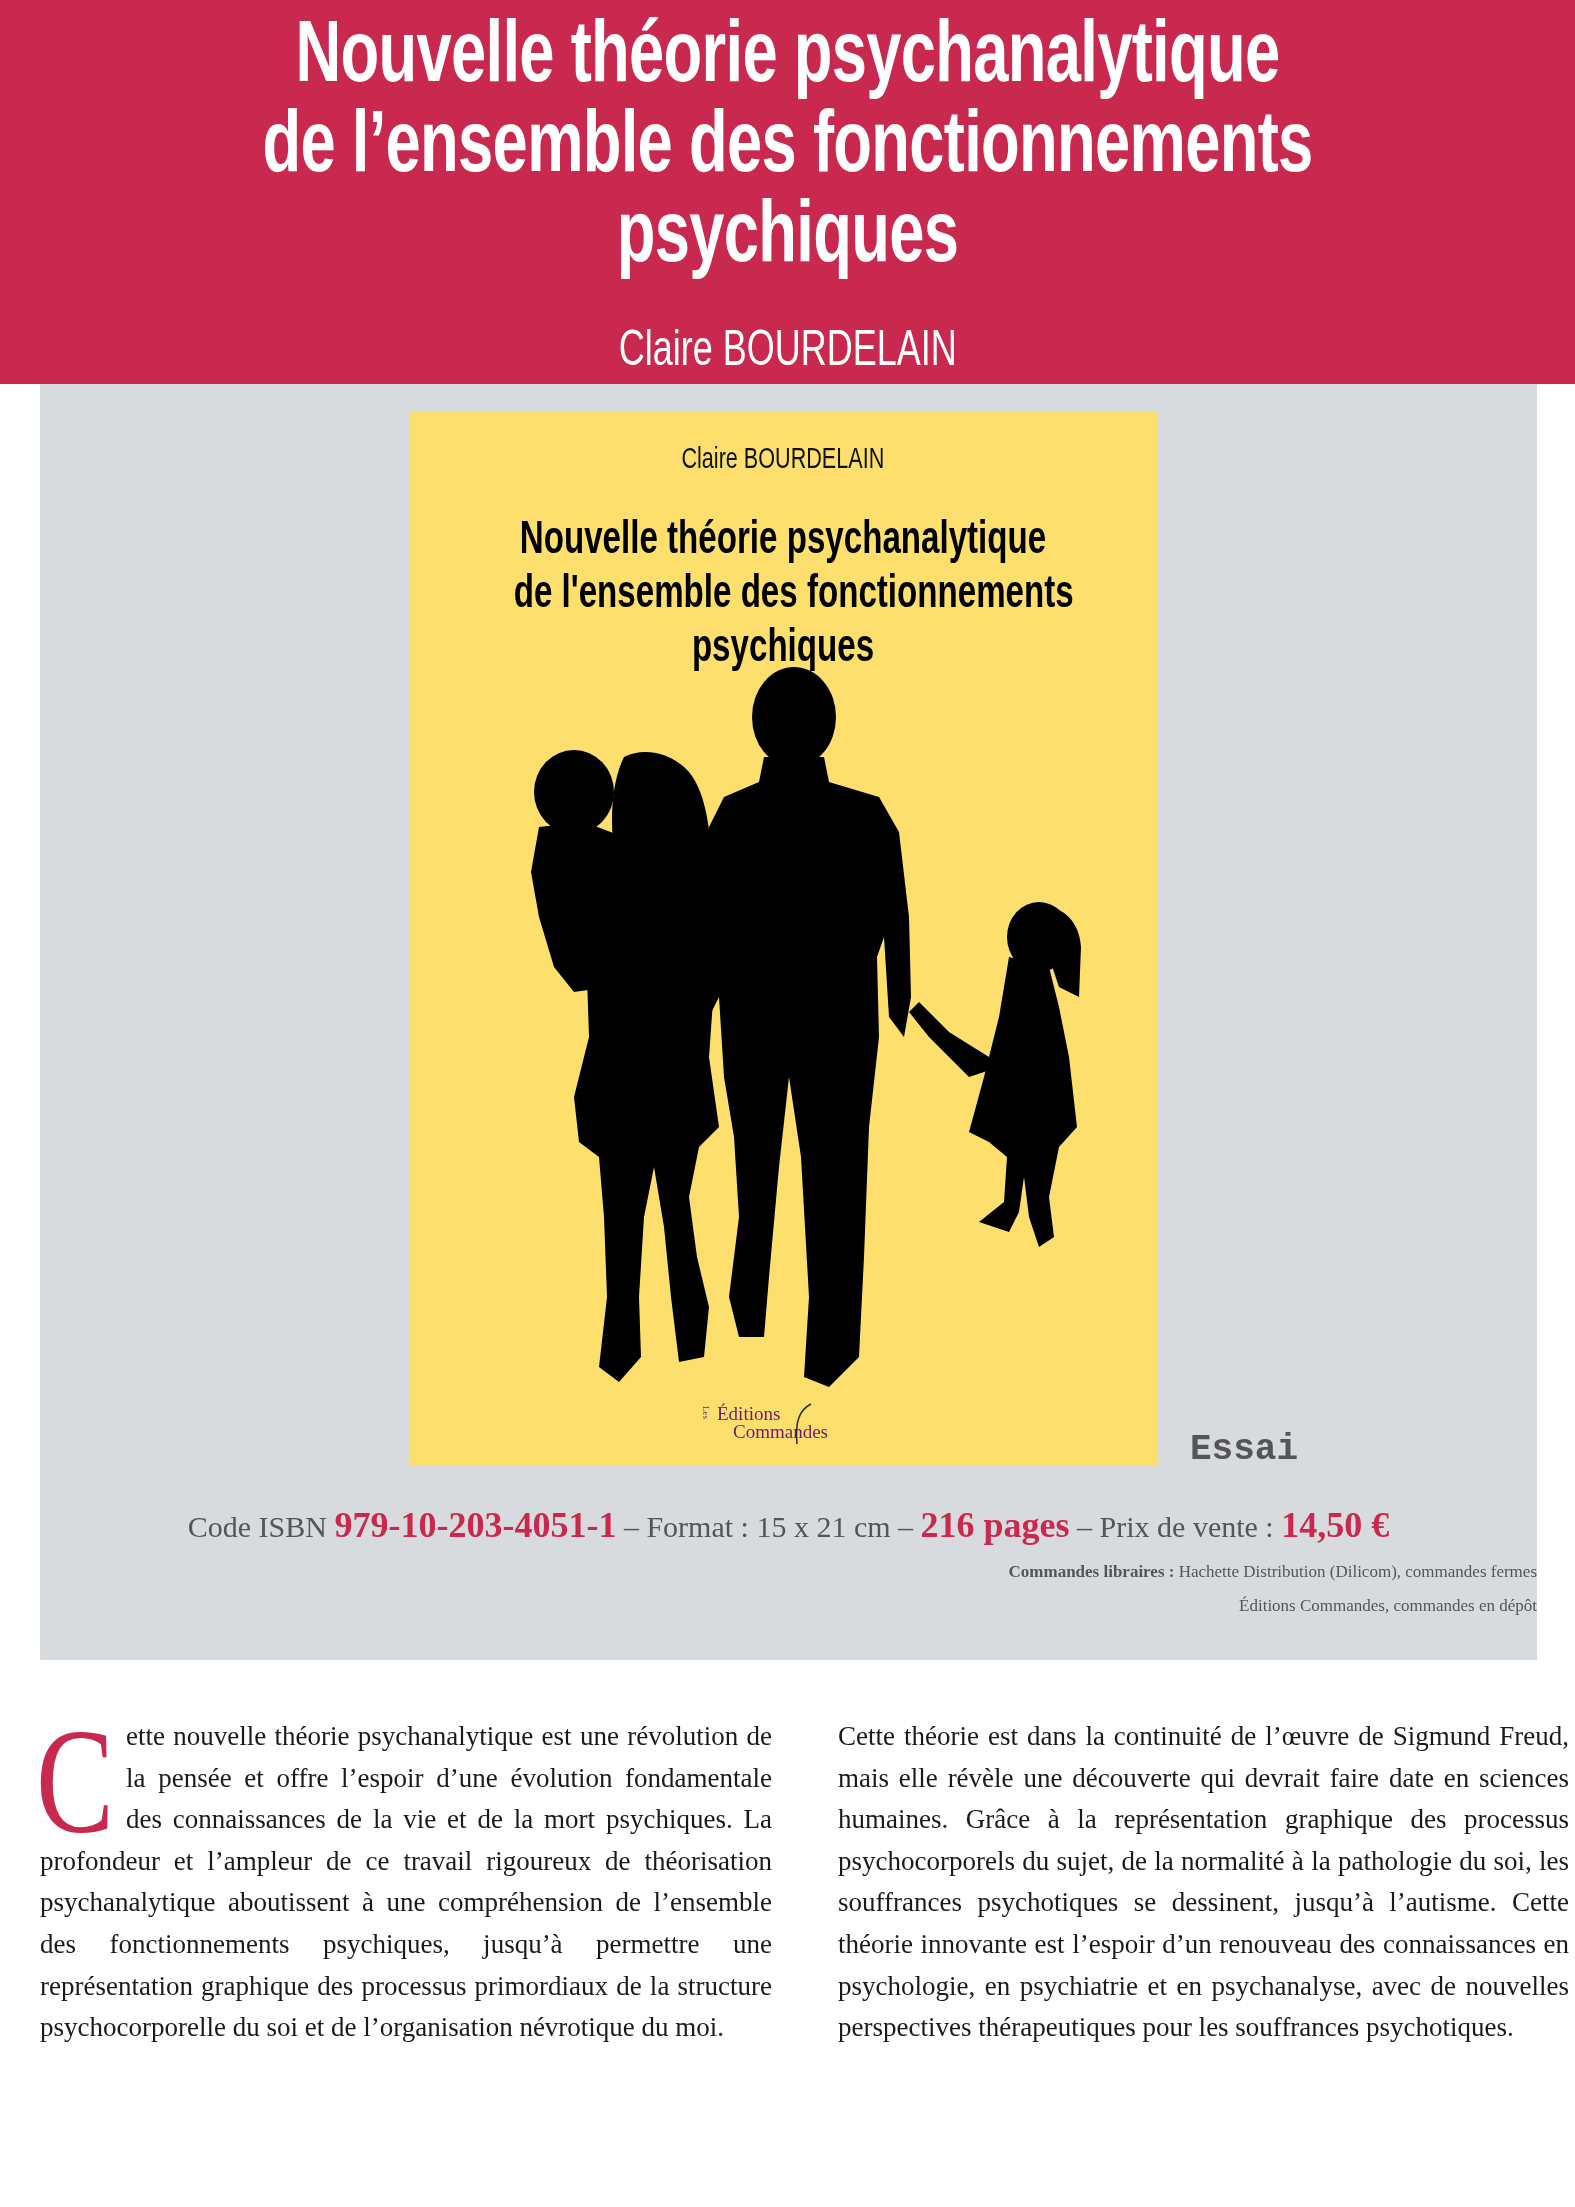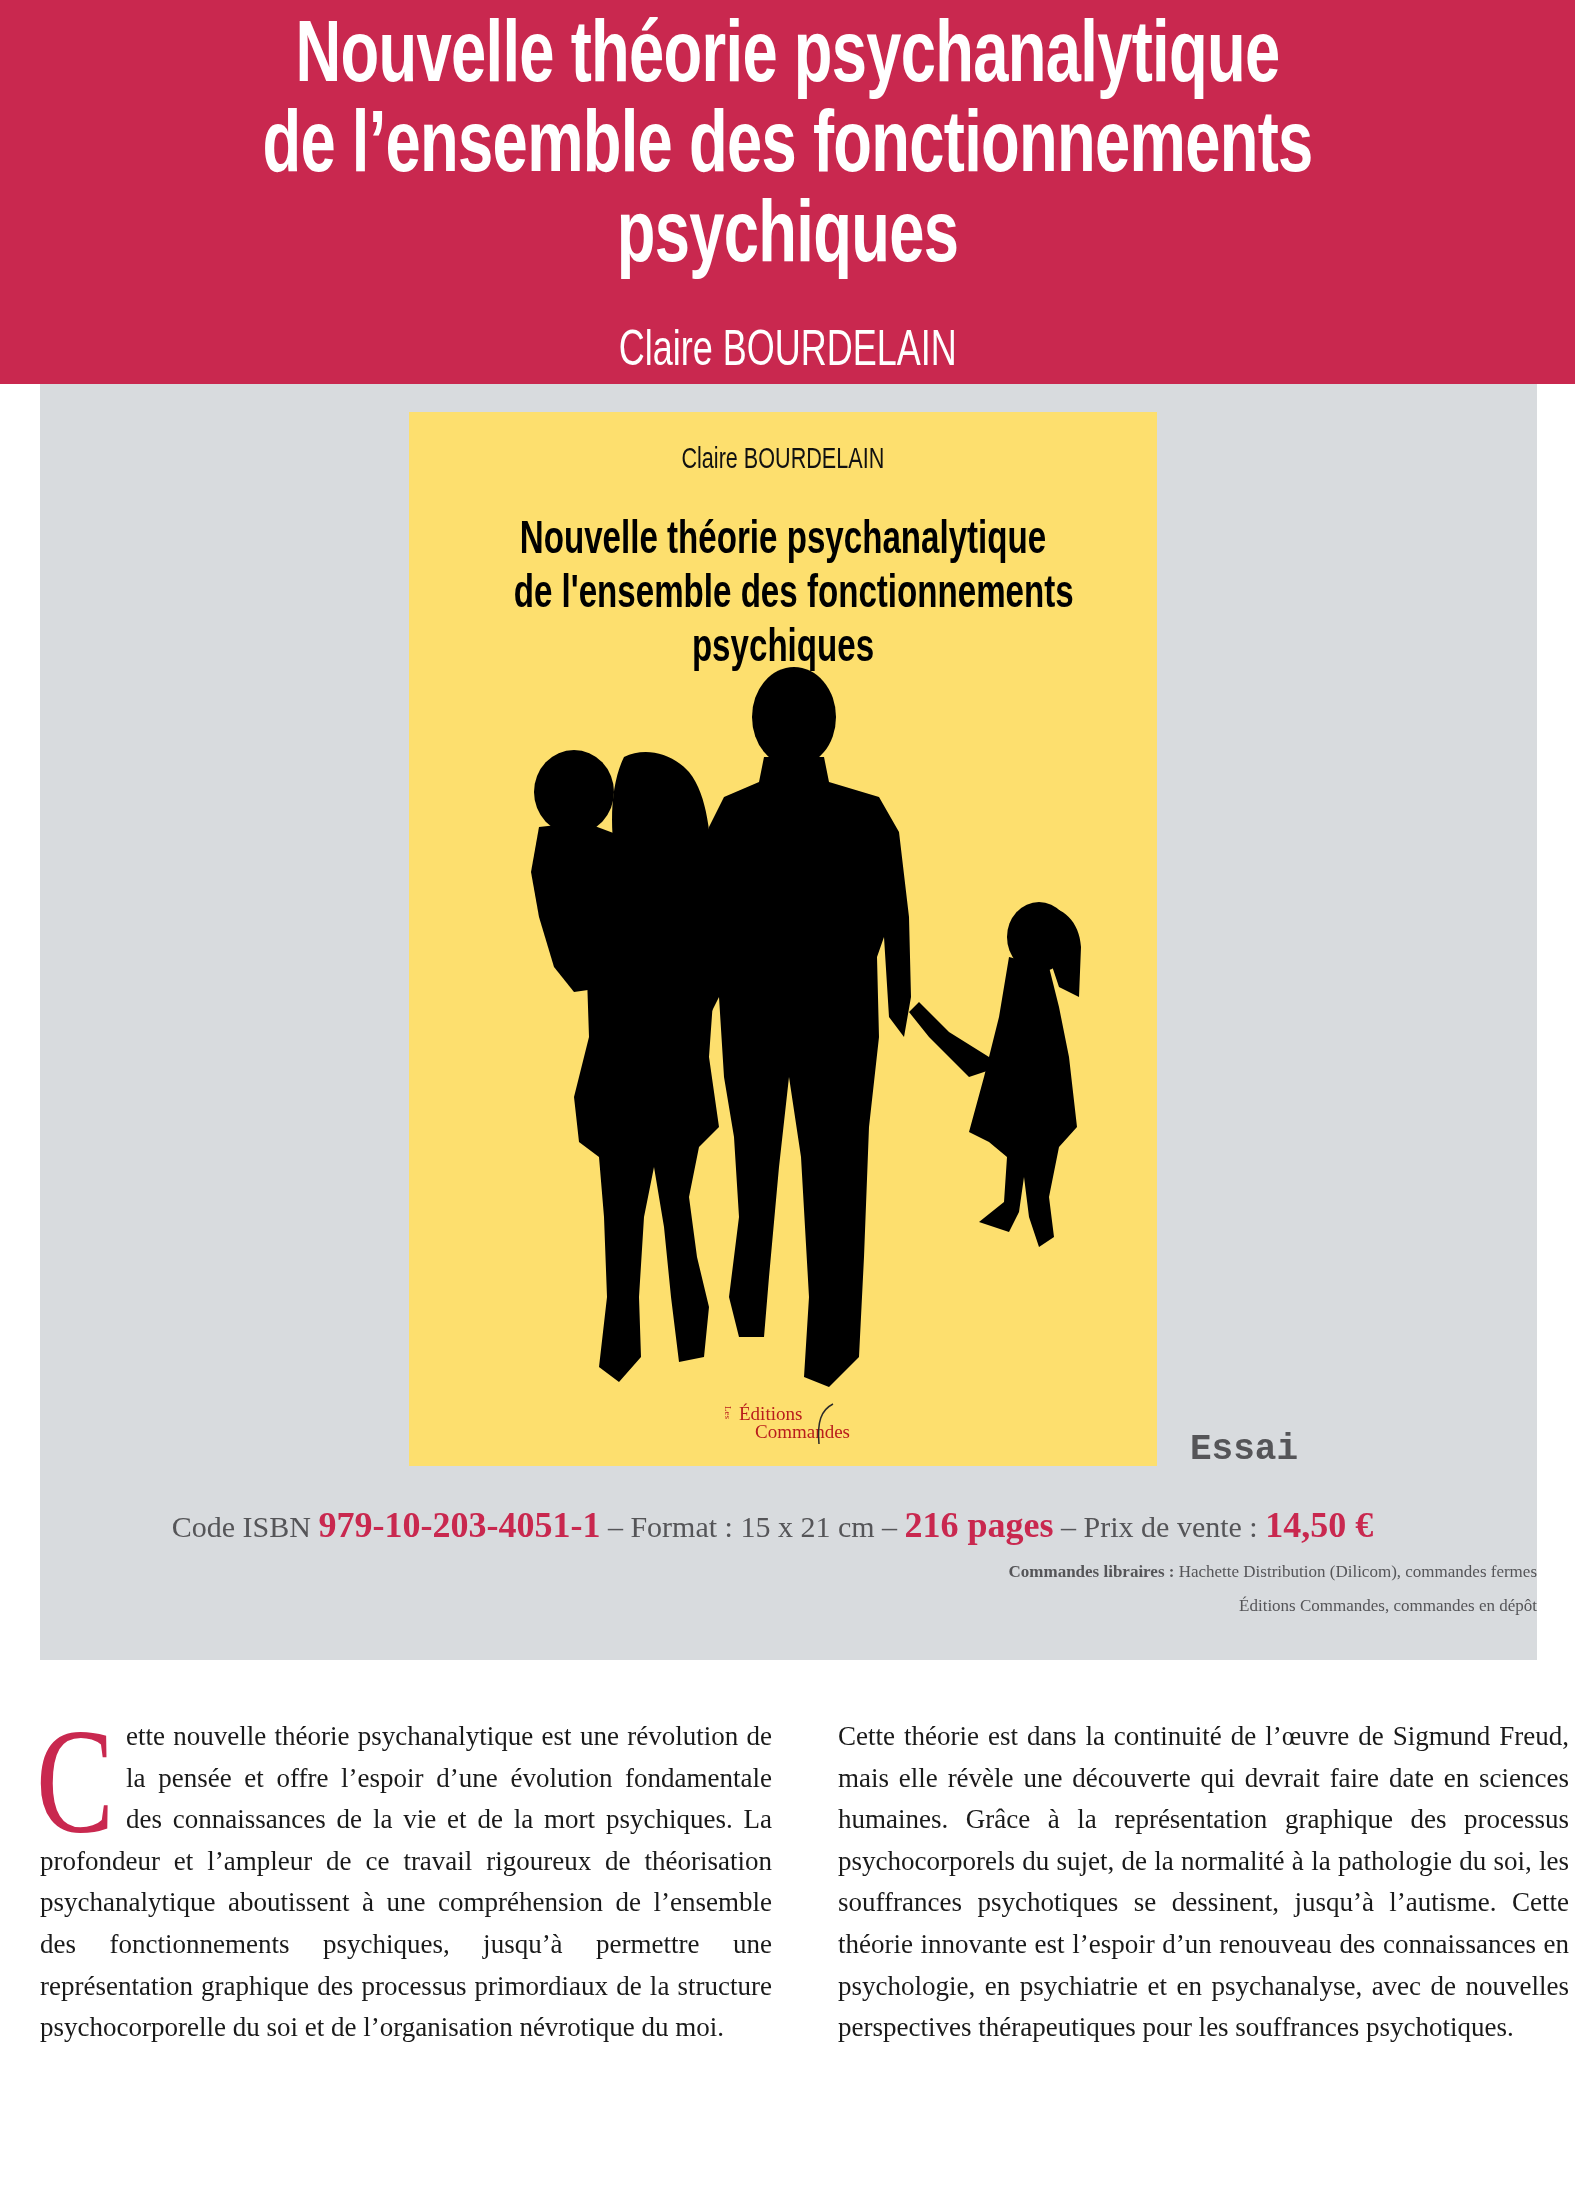--- a/index.html
+++ b/index.html
@@ -98,23 +98,23 @@
       transform: scaleX(0.72);
       white-space: nowrap;
     }
     .silhouette {
       position: absolute;
       left: 0; top: 245px;
       width: 748px; height: 760px;
     }
     .publisher-logo {
       position: absolute;
-      left: 316px; top: 990px;
+      left: 294px; top: 990px;
       width: 140px; height: 48px;
-      color: #b91c1c;
+      color: #701a75;
       font-family: "Liberation Serif", serif;
       font-size: 19px;
       line-height: 19px;
     }
     .publisher-logo .les {
       position: absolute;
       left: 0; top: 4px;
       font-size: 9px;
       transform: rotate(90deg);
       transform-origin: left top;
@@ -131,21 +131,21 @@
       font-family: Liberation Mono, monospace;
       font-weight: bold;
       font-size: 36px;
       line-height: 44px;
       color: #555558;
     }
 
     
     .info-line {
       position: absolute;
-      left: 24px; top: 1500px;
+      left: 40px; top: 1500px;
       width: 1497px;
       text-align: center;
       font-family: "Liberation Serif", serif;
       font-size: 30px;
       line-height: 50px;
       color: #555558;
       white-space: nowrap;
     }
     .info-line .accent {
       color: #c9284f;

